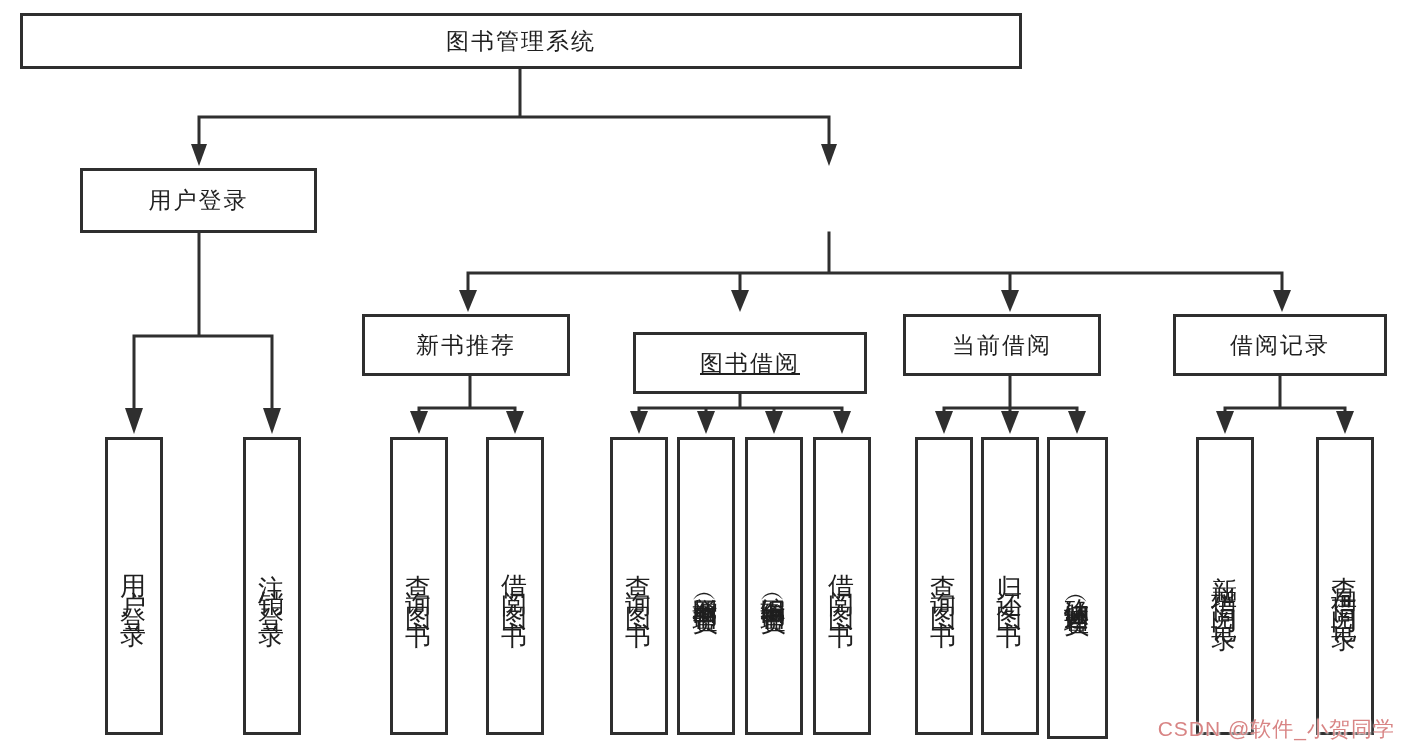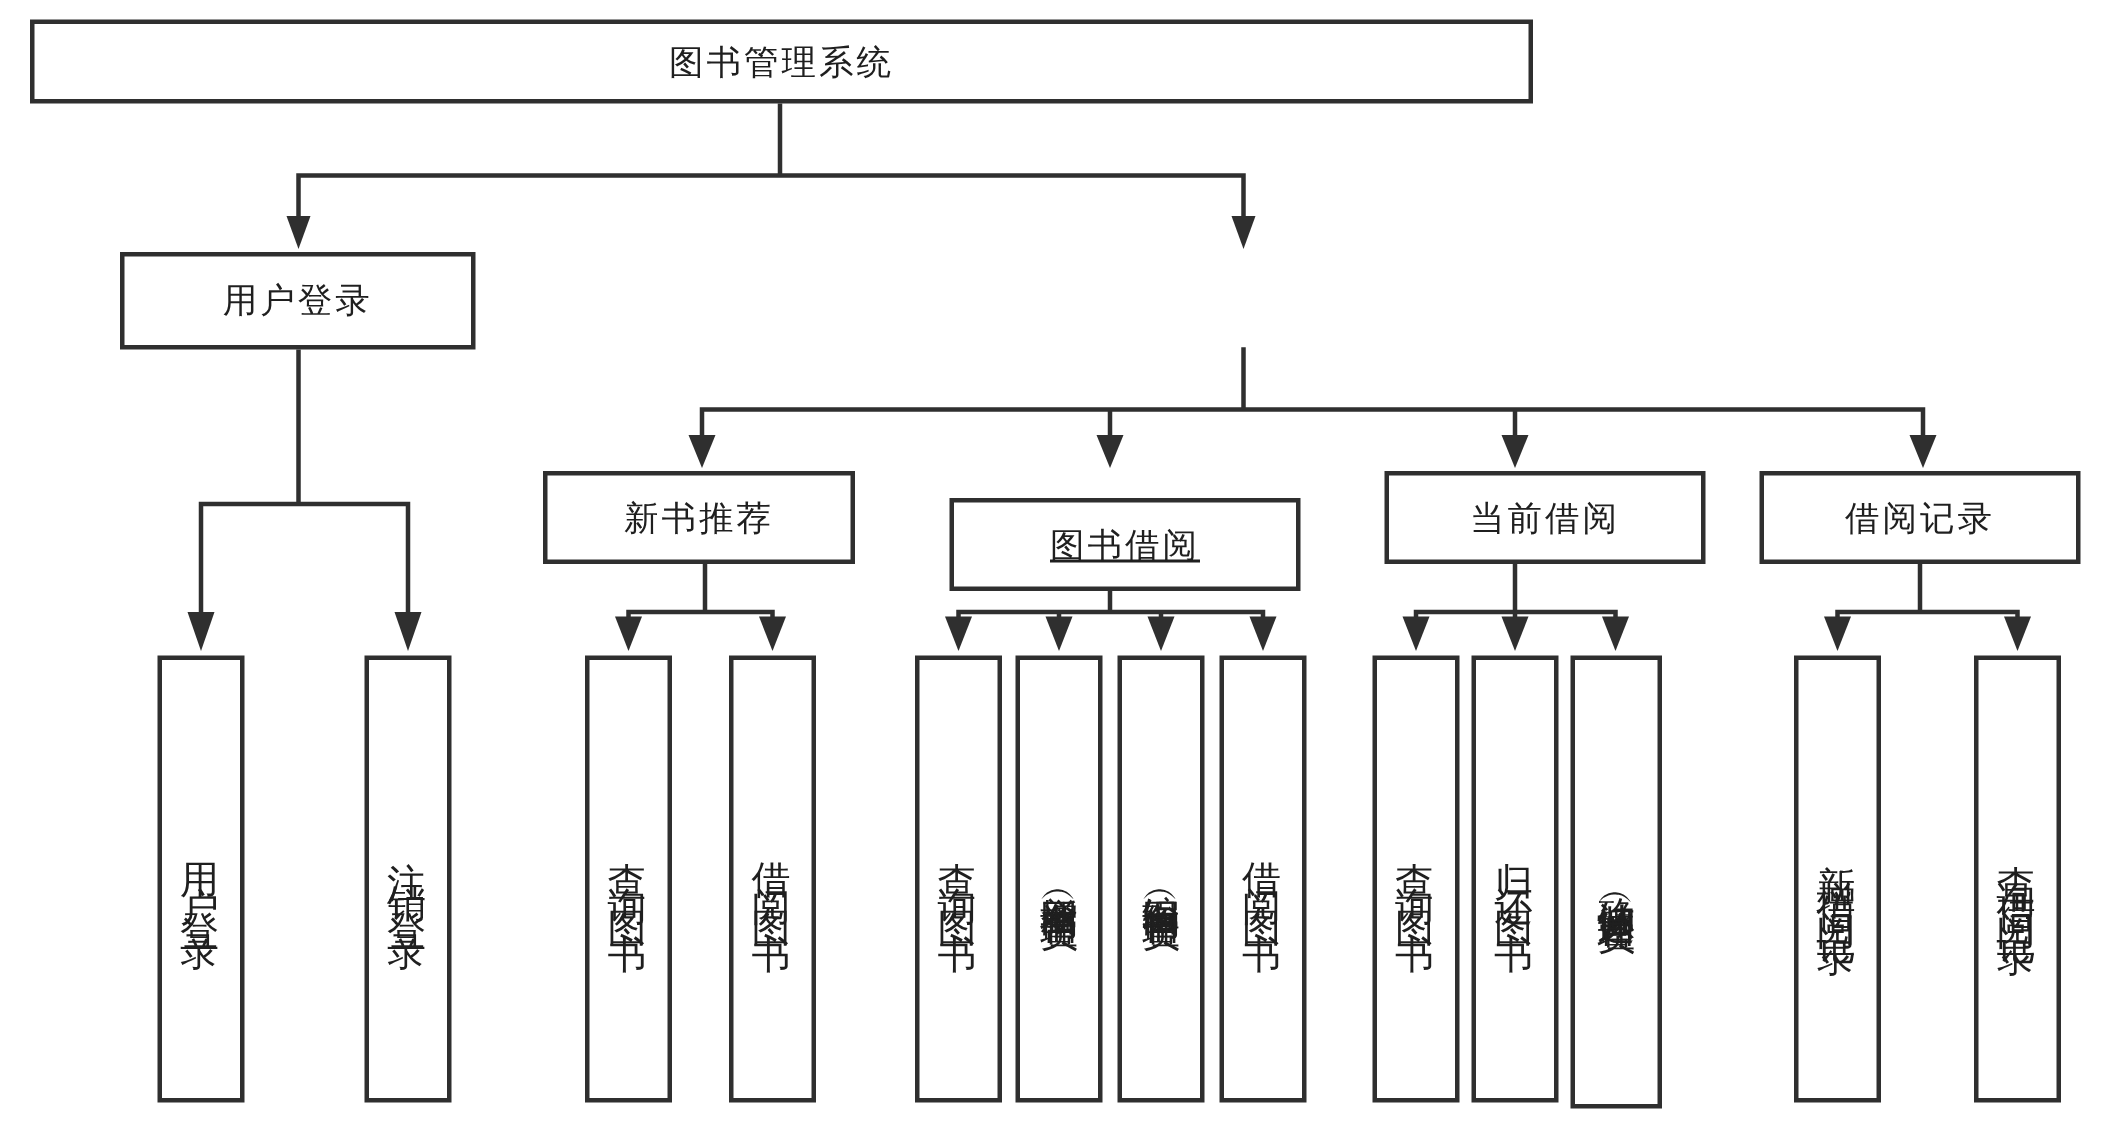--- a/index.html
+++ b/index.html
@@ -104,35 +104,36 @@
       <polygon points="1336,411 1354,411 1345,434"></polygon>
     </g>
   </svg>
 
   <div class="box hlabel" style="left:20px; top:13px; width:1002px; height:56px;">图书管理系统</div>
 
   <div class="box hlabel" style="left:80px; top:168px; width:237px; height:65px;">用户登录</div>
 
   <div class="box hlabel" style="left:362px; top:314px; width:208px; height:62px;">新书推荐</div>
   <div class="box hlabel" style="left:633px; top:332px; width:234px; height:62px;text-decoration:underline;">图书借阅</div>
-  <div class="box hlabel" style="left:903px; top:314px; width:214px; height:62px;margin-left:20px;">当前借阅</div>
+  <div class="box hlabel" style="left:903px; top:314px; width:198px; height:62px;">当前借阅</div>
   <div class="box hlabel" style="left:1173px; top:314px; width:214px; height:62px;">借阅记录</div>
 
   <div class="box leaf sp-wide" style="left:105px; top:437px; width:58px; height:298px;">用户登录</div>
   <div class="box leaf sp-wide" style="left:243px; top:437px; width:58px; height:298px;">注销登录</div>
 
   <div class="box leaf sp-wide" style="left:390px; top:437px; width:58px; height:298px;">查询图书</div>
   <div class="box leaf sp-wide" style="left:486px; top:437px; width:58px; height:298px;">借阅图书</div>
 
   <div class="box leaf sp-wide" style="left:610px; top:437px; width:58px; height:298px;">查询图书</div>
   <div class="box leaf sp-tight" style="left:677px; top:437px; width:58px; height:298px;">新增图书（管理员）</div>
   <div class="box leaf sp-tight" style="left:745px; top:437px; width:58px; height:298px;">编辑图书（管理员）</div>
   <div class="box leaf sp-wide" style="left:813px; top:437px; width:58px; height:298px;">借阅图书</div>
 
   <div class="box leaf sp-wide" style="left:915px; top:437px; width:58px; height:298px;">查询图书</div>
   <div class="box leaf sp-wide" style="left:981px; top:437px; width:58px; height:298px;">归还图书</div>
   <div class="box leaf sp-tight" style="left:1047px; top:437px; width:61px; height:302px;">确认归还（管理员）</div>
 
   <div class="box leaf sp-mid" style="left:1196px; top:437px; width:58px; height:298px;">新增借阅记录</div>
   <div class="box leaf sp-mid" style="left:1316px; top:437px; width:58px; height:298px;">查询借阅记录</div>
 
+  <div id="watermark">CSDN @软件_小贺同学</div>
 
 </div>
 
 </body></html>

